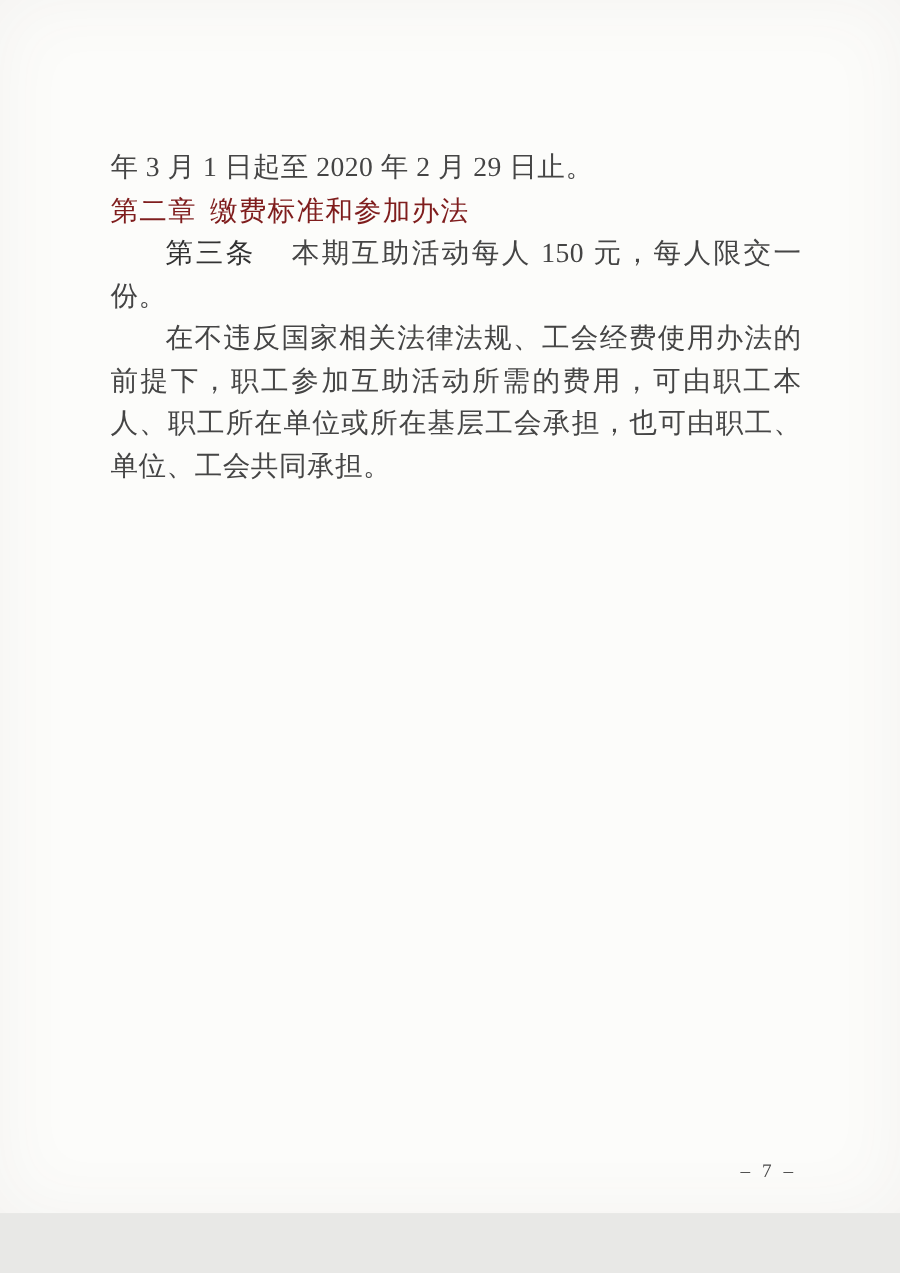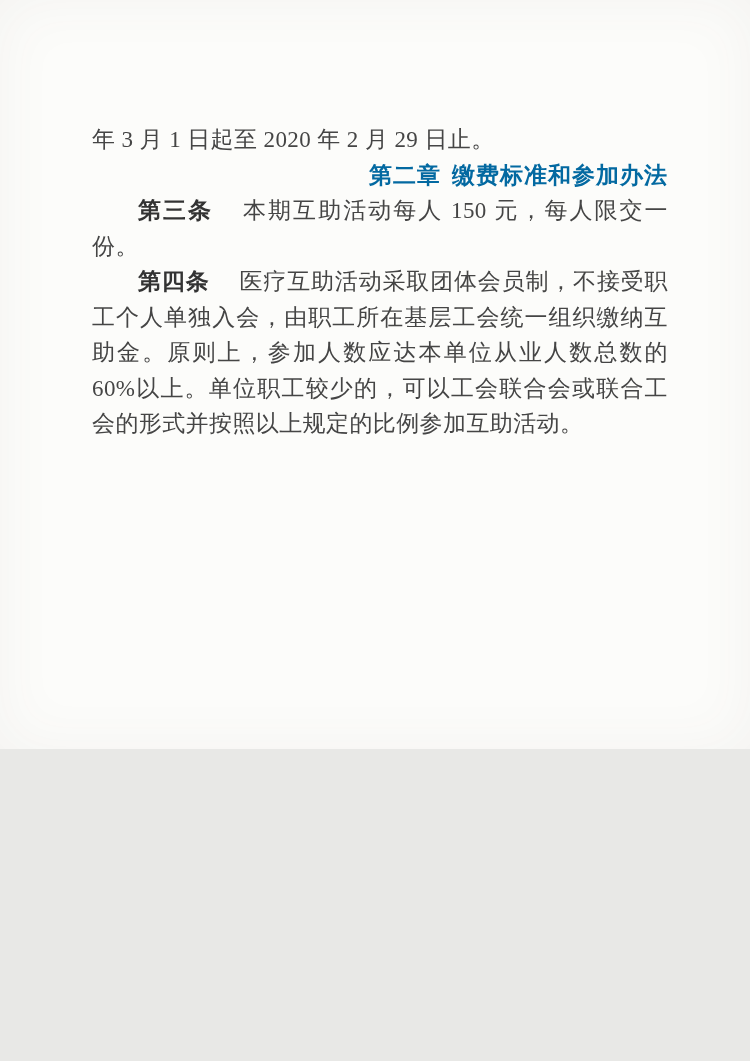--- a/index.html
+++ b/index.html
@@ -3,21 +3,21 @@
 <meta charset="utf-8">
 <style>
   html, body {
     margin: 0;
     padding: 0;
     background: #e8e8e6;
   }
   .page {
     position: relative;
     width: 750px;
-    height: 749px;
+    height: 1011px;
     margin: 0 auto;
     background: #fcfcfa;
     box-shadow: inset 0 0 60px rgba(90, 85, 70, 0.05);
     overflow: hidden;
     font-family: "Liberation Serif", "DejaVu Serif", serif;
     color: #454545;
   }
   .text-block {
     position: absolute;
     left: 92px;
@@ -32,33 +32,33 @@
     text-align: justify;
     text-justify: inter-ideograph;
   }
   .para.indent {
     text-indent: 2em;
   }
   .para.continuation {
     text-indent: 0;
   }
   .para.heading {
-    text-align: right;
+    text-align: left;
     text-indent: 0;
     font-family: "Liberation Sans", "DejaVu Sans", sans-serif;
-    font-weight: bold;
-    color: #0369a1;
+    font-weight: normal;
+    color: #7f1d1d;
     letter-spacing: 1px;
   }
   .heading-label {
     margin-right: 11px;
   }
   .article-label {
     font-family: "Liberation Sans", "DejaVu Sans", sans-serif;
-    font-weight: bold;
+    font-weight: normal;
     color: #333333;
     margin-right: 30px;
   }
   .page-number {
     position: absolute;
     top: 968px;
     right: 86px;
     font-size: 16px;
     letter-spacing: 3px;
     color: #4a4a4a;
@@ -75,17 +75,17 @@
   }
 </style>
 </head>
 <body>
 
 <div class="page" style="background: rgb(252, 252, 250);">
   <div class="text-block" id="doc-body" style="color: rgb(69, 69, 69);">
       <p class="para continuation"><span>年 3 月 1 日起至 2020 年 2 月 29 日止。</span></p>
       <p class="para heading"><span class="heading-label">第二章</span><span>缴费标准和参加办法</span></p>
       <p class="para indent"><span class="article-label">第三条</span><span>本期互助活动每人 150 元，每人限交一份。</span></p>
-      <p class="para indent"><span class="article-label">第四条</span><span>医疗互助活动采取团体会员制，不接受职工个人单独入会，由职工所在基层工会统一组织缴纳互助金。原则上，参加人数应达本单位从业人数总数的 60%以上。单位职工较少的，可以工会联合会或联合工会的形式并按照以上规定的比例参加互助活动。</span></p>
+      <p class="para indent"><span>在不违反国家相关法律法规、工会经费使用办法的前提下，职工参加互助活动所需的费用，可由职工本人、职工所在单位或所在基层工会承担，也可由职工、单位、工会共同承担。</span></p>
     </div>
   <div class="page-number">– 7 –</div>
   <div class="speck"></div>
 </div>
 
 </body></html>

